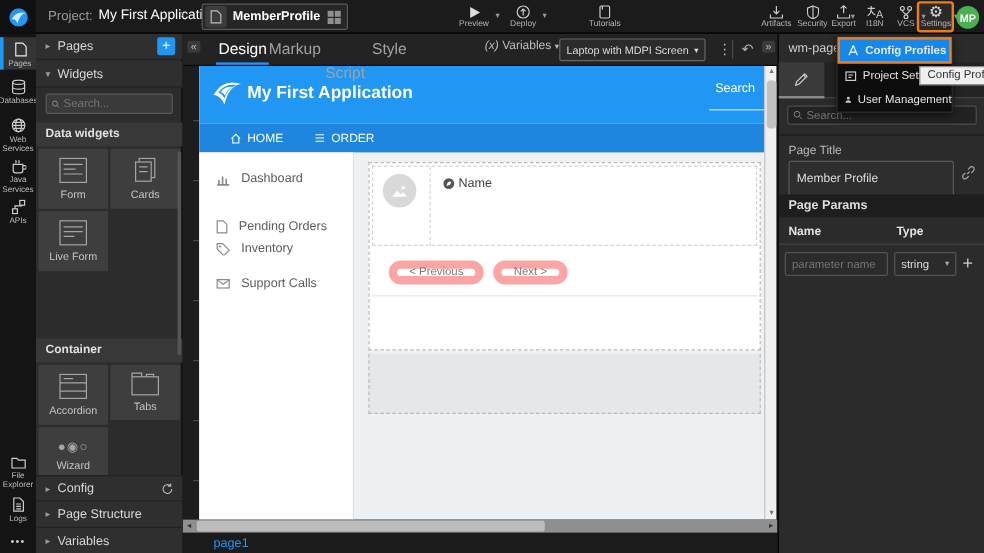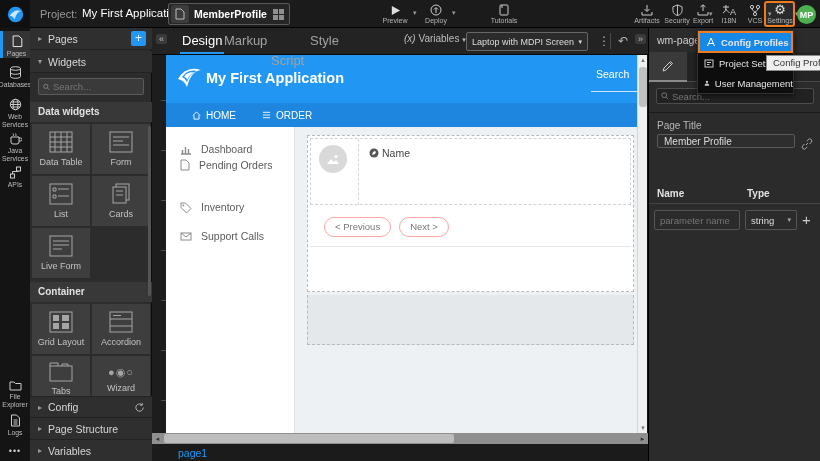--- a/index.html
+++ b/index.html
@@ -63,21 +63,21 @@
   #app-nav { position:absolute; left:0; top:48px; width:471px; height:24px; background:#1e86de; display:flex; gap:26px; padding-left:26px; color:#fff; font-size:10px; }
   .nav-it { display:flex; align-items:center; gap:5px; cursor:pointer; }
   #side-menu { position:absolute; left:0; top:72px; width:129px; height:306px; background:#fff; border-right:1px solid #e0e0e0; }
   .menu-it { position:absolute; left:14px; display:flex; align-items:center; gap:9px; color:#5b5b5b; font-size:10.5px; cursor:pointer; white-space:nowrap; }
   #content-dash { position:absolute; left:141px; top:80px; width:327px; height:157px; border:1px dashed #b9b9b9; background:#fff; }
   #list-card { position:absolute; left:2px; top:2px; width:321px; height:67px; background:#fff; border:1px dashed #d2d2d2; }
   #avatar-cell { position:absolute; left:0; top:0; width:48px; height:66px; border-right:1px dashed #d8d8d8; }
   #card-avatar { position:absolute; left:8px; top:6px; width:28px; height:28px; border-radius:50%; background:#d9d9d9; display:flex; align-items:center; justify-content:center; }
   #name-row { position:absolute; left:58px; top:8px; display:flex; align-items:center; gap:3px; color:#444; font-size:10.5px; }
   #pager { position:absolute; left:2px; top:71px; width:321px; height:40px; background:#fff; display:flex; align-items:center; gap:8px; padding-left:14px; border-bottom:1px solid #e6e6e6; }
-  .pill { height:20px; padding:0 10px; border:1px solid #fca5a5; border-radius:11px; background:#fff; color:#7a7a7a; font-size:9.5px; display:flex; align-items:center; cursor:pointer; }
+  .pill { height:20px; padding:0 10px; border:7px solid #fca5a5; border-radius:11px; background:#fff; color:#7a7a7a; font-size:9.5px; display:flex; align-items:center; cursor:pointer; }
   #footer-block { position:absolute; left:141px; top:240px; width:327px; height:50px; background:#e5e8ea; border:1px dashed #b9b9b9; border-top:0; }
   
   #vscroll { left:637px; top:55px; width:10px; height:378px; background:#f0f0f0; border-left:1px solid #d5d5d5; z-index:15; }
   #vscroll .sarrow { position:absolute; left:0; width:10px; height:10px; color:#777; font-size:7px; text-align:center; line-height:10px; }
   #vthumb { position:absolute; left:1px; top:12px; width:8px; height:40px; background:#c1c1c1; border-radius:3px; }
 
   
   #hscroll { left:152px; top:433px; width:496px; height:11px; background:#8f8f8f; z-index:20; }
   #hthumb { position:absolute; left:12px; top:1px; width:290px; height:9px; background:#bdbdbd; border-radius:2px; }
   #hscroll .sarrow { position:absolute; top:0; width:11px; height:11px; color:#333; font-size:7px; text-align:center; line-height:11px; }
@@ -86,21 +86,21 @@
 
   
   #rightpanel { left:648px; top:28px; width:172px; height:433px; background:#2b2b2b; border-left:1px solid #000; z-index:25; }
   #rp-head { position:absolute; left:8px; top:6px; color:#cfcfcf; font-size:10.5px; }
   #rp-tabs { position:absolute; left:0; top:24px; width:172px; height:30px; background:#242424; border-bottom:1px solid #4a4a4a; }
   #rp-tab-markup { position:absolute; left:0; top:0; width:38px; height:30px; background:#3a3a3a; border-bottom:2px solid #8a8a8a; display:flex; align-items:center; justify-content:center; cursor:pointer; }
   #rp-search { position:absolute; left:7px; top:60px; width:158px; height:16px; background:#222; border:1px solid #4c4c4c; border-radius:2px; display:flex; align-items:center; padding:0 4px; gap:3px; }
   #rp-search input { background:transparent; border:0; outline:0; color:#999; font-size:9.5px; width:130px; font-family:"Liberation Sans",sans-serif; }
   #rp-divider { position:absolute; left:0; top:84px; width:172px; height:1px; background:#1a1a1a; }
   #pt-label { position:absolute; left:8px; top:92px; color:#b9b9b9; font-size:10px; }
-  #pt-input { position:absolute; left:8px; top:106px; width:138px; height:14px; background:#2e2e2e; border:1px solid #5a5a5a; border-radius:2px; color:#ddd; font-size:10px; padding:0 6px; outline:0; font-family:"Liberation Sans",sans-serif; }
+  #pt-input { position:absolute; left:8px; top:106px; width:138px; height:30px; background:#2e2e2e; border:1px solid #5a5a5a; border-radius:2px; color:#ddd; font-size:10px; padding:0 6px; outline:0; font-family:"Liberation Sans",sans-serif; }
   #pt-bind { position:absolute; left:152px; top:110px; color:#a8a8a8; cursor:pointer; }
   #pp-bar { position:absolute; left:0; top:134px; width:172px; height:19px; background:#1e1e1e; color:#ddd; font-size:10.5px; font-weight:bold; line-height:19px; padding-left:8px; }
   #pp-cols { position:absolute; left:0; top:158px; width:172px; height:18px; border-bottom:1px solid #444; }
   .pp-col { position:absolute; top:2px; color:#e2e2e2; font-size:10px; font-weight:bold; }
   #pp-name-in { position:absolute; left:5px; top:182px; width:86px; height:20px; background:#2b2b2b; border:1px solid #555; border-radius:2px; color:#999; font-size:9.5px; padding:0 5px; outline:0; font-family:"Liberation Sans",sans-serif; }
   #pp-type { position:absolute; left:96px; top:182px; width:52px; height:20px; background:#2b2b2b; border:1px solid #555; border-radius:2px; color:#ddd; font-size:9.5px; display:flex; align-items:center; justify-content:space-between; padding:0 5px; cursor:pointer; }
   #pp-add { position:absolute; left:153px; top:183px; color:#ccc; font-size:15px; cursor:pointer; }
 
   
   #settings-menu { left:697px; top:30px; width:97px; background:#0d0d0d; border:1px solid #303030; z-index:60; box-shadow:0 2px 6px rgba(0,0,0,.6); }
@@ -280,67 +280,43 @@
           <path d="M6.5 6.5L9 9" stroke="#999"></path>
         </svg>
       <input placeholder="Search..." style="">
     </div>
     <div class="sec-title" style="top:74px;">Data widgets</div>
 
     <div class="wgrid" style="top:96px;">
       <div class="wcell">
         <svg width="24" height="22" viewBox="0 0 24 22">
             <rect x="1" y="1" width="22" height="20" fill="none" stroke="#a5a5a5"></rect>
-            <path d="M1 6h22M1 11h22M1 16h22M6 1v20M12 1v20M18 1v20" stroke="#a5a5a5"></path>
-          </svg>
-        <span class="wlbl">Data Table</span>
-      </div>
-      <div class="wcell">
-        <svg width="24" height="22" viewBox="0 0 24 22">
-            <rect x="1" y="1" width="22" height="20" fill="none" stroke="#a5a5a5"></rect>
             <path d="M4 6h16M4 10h10M4 14h16" stroke="#a5a5a5"></path>
           </svg>
         <span class="wlbl">Form</span>
-      </div>
-      <div class="wcell">
-        <svg width="24" height="22" viewBox="0 0 24 22">
-            <rect x="1" y="1" width="22" height="20" fill="none" stroke="#a5a5a5"></rect>
-            <path d="M4 5h3v3H4zM9 6h11M4 12h3v3H4zM9 13h11" stroke="#a5a5a5" fill="none"></path>
-          </svg>
-        <span class="wlbl">List</span>
       </div>
       <div class="wcell">
         <svg width="22" height="22" viewBox="0 0 22 22">
             <rect x="6" y="1" width="13" height="16" fill="none" stroke="#a5a5a5"></rect>
             <rect x="3" y="4" width="13" height="16" fill="#3e3e3e" stroke="#a5a5a5"></rect>
             <path d="M6 8h7M6 12h7" stroke="#a5a5a5"></path>
           </svg>
         <span class="wlbl">Cards</span>
       </div>
       <div class="wcell">
         <svg width="24" height="22" viewBox="0 0 24 22">
             <rect x="1" y="1" width="22" height="20" fill="none" stroke="#a5a5a5"></rect>
             <path d="M4 6h16M4 10h16M4 14h9" stroke="#a5a5a5"></path>
           </svg>
         <span class="wlbl">Live Form</span>
       </div>
     </div>
 
     <div class="sec-title" style="top:254px;">Container</div>
     <div class="wgrid" style="top:276px;">
-      <div class="wcell">
-        <svg width="24" height="22" viewBox="0 0 24 22">
-            <rect x="1" y="1" width="22" height="20" fill="none" stroke="#a5a5a5"></rect>
-            <rect x="4" y="4" width="6" height="6" fill="#a5a5a5"></rect>
-            <rect x="13" y="4" width="7" height="6" fill="#a5a5a5"></rect>
-            <rect x="4" y="12" width="6" height="6" fill="#a5a5a5"></rect>
-            <rect x="13" y="12" width="7" height="6" fill="#a5a5a5"></rect>
-          </svg>
-        <span class="wlbl">Grid Layout</span>
-      </div>
       <div class="wcell">
         <svg width="24" height="22" viewBox="0 0 24 22">
             <rect x="1" y="1" width="22" height="20" fill="none" stroke="#a5a5a5"></rect>
             <path d="M1 8h22M1 15h22M4 4.5h8" stroke="#a5a5a5"></path>
           </svg>
         <span class="wlbl">Accordion</span>
       </div>
       <div class="wcell" style="height:46px;">
         <svg width="24" height="20" viewBox="0 0 24 20">
             <rect x="1" y="4" width="22" height="15" fill="none" stroke="#a5a5a5"></rect>
@@ -434,21 +410,21 @@
         <span>ORDER</span>
       </span>
     </div>
     <div id="side-menu">
       <span class="menu-it" style="top:16px;">
         <svg width="12" height="11" viewBox="0 0 12 11">
             <path d="M1 10h10M2.5 10V6M5.5 10V3M8.5 10V5" stroke="#8a8a8a" fill="none" stroke-width="1.4"></path>
           </svg>
         <span>Dashboard</span>
       </span>
-      <span class="menu-it" style="top:32px;justify-content:space-between;">
+      <span class="menu-it" style="top:56px;justify-content:space-between;">
         <svg width="10" height="12" viewBox="0 0 10 12">
             <path d="M1 1h5l3 3v7H1z" fill="none" stroke="#8a8a8a"></path>
           </svg>
         <span>Pending Orders</span>
       </span>
       <span class="menu-it" style="top:74px;">
         <svg width="12" height="11" viewBox="0 0 12 11">
             <path d="M1 1h4.5L11 6.5 6.5 11 1 5.5z" fill="none" stroke="#8a8a8a"></path>
             <circle cx="3.4" cy="3.4" r=".9" fill="#8a8a8a"></circle>
           </svg>
@@ -522,20 +498,21 @@
       <input placeholder="Search..." style="">
     </div>
     <div id="rp-divider"></div>
     <span id="pt-label">Page Title</span>
     <input id="pt-input" value="Member Profile" style="">
     <span id="pt-bind">
       <svg width="12" height="12" viewBox="0 0 12 12">
           <path d="M5 7L7 5M3.5 6L2 7.5a2 2 0 102.8 2.8L6.3 8.8M8.5 6L10 4.5A2 2 0 107.2 1.7L5.7 3.2" fill="none" stroke="#a8a8a8"></path>
         </svg>
     </span>
+    <div id="pp-bar">Page Params</div>
     <div id="pp-cols">
       <span class="pp-col" style="left:8px;">Name</span>
       <span class="pp-col" style="left:98px;">Type</span>
     </div>
     <input id="pp-name-in" placeholder="parameter name" style="">
     <div id="pp-type">
       <span>string</span>
       <span style="font-size:7px; color:#aaa;">▾</span>
     </div>
     <span id="pp-add">+</span>

